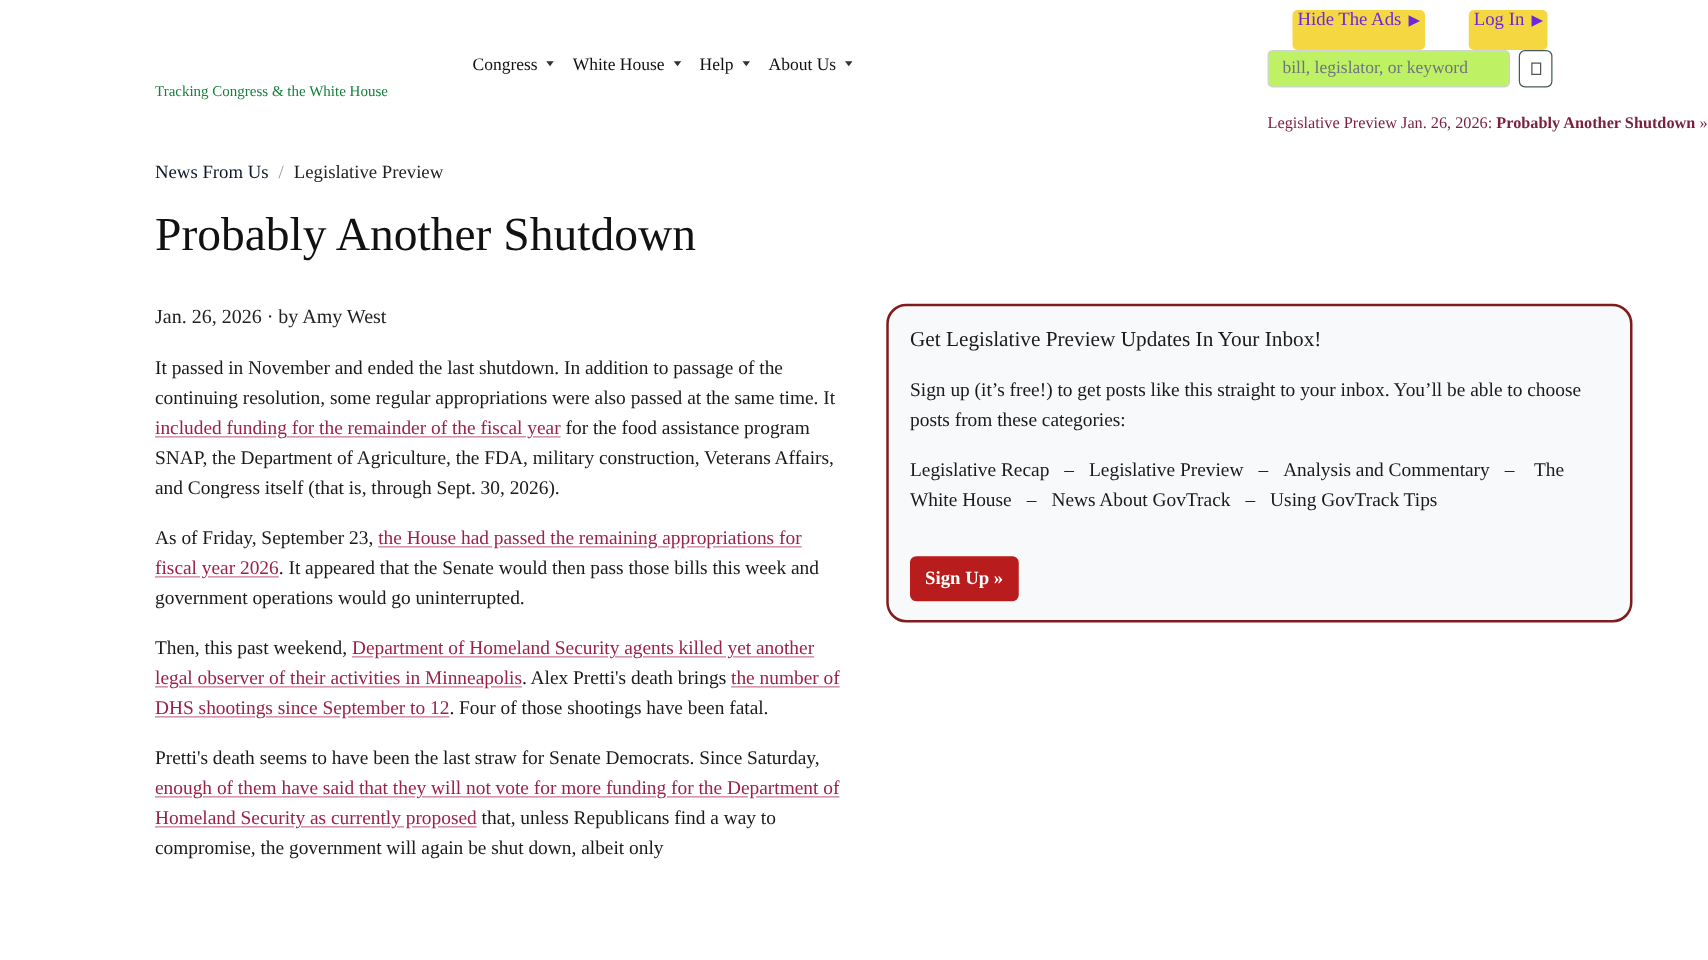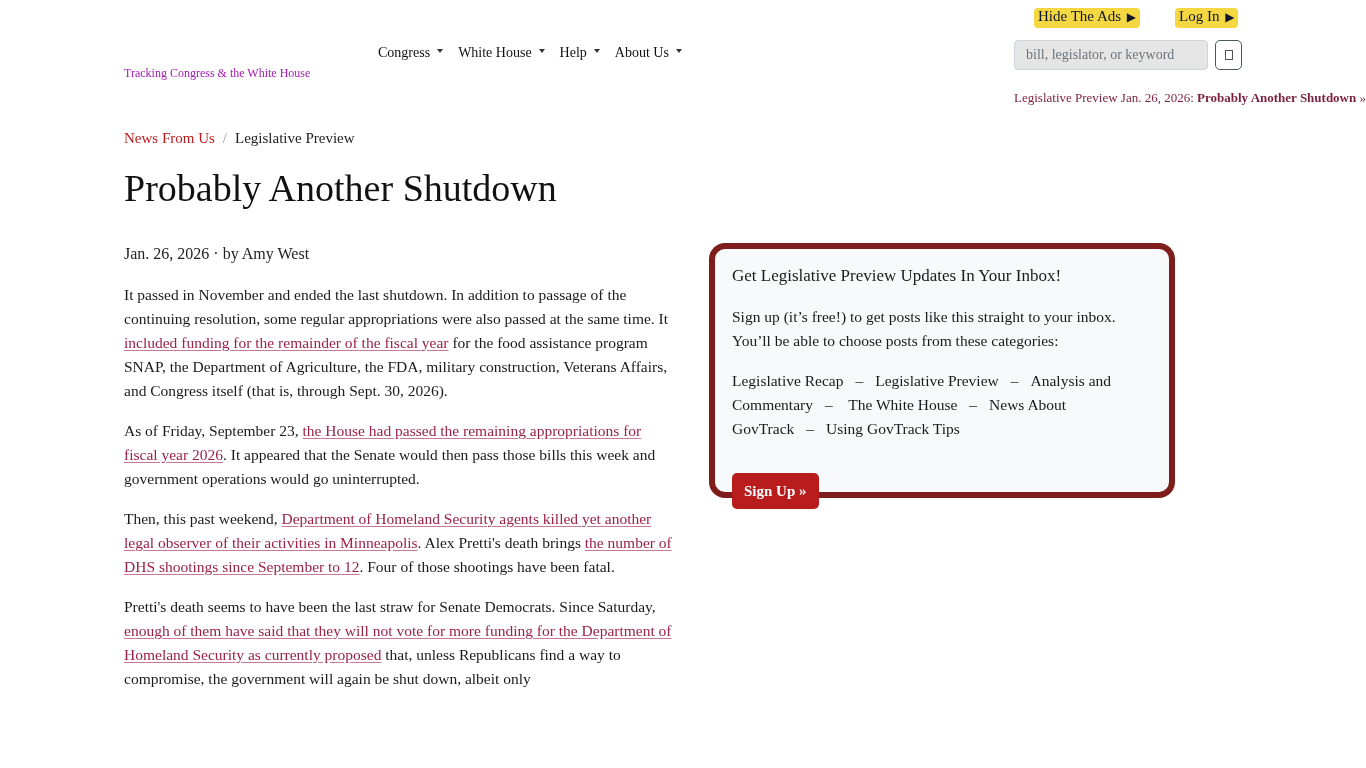--- a/index.html
+++ b/index.html
@@ -3,57 +3,57 @@
 <meta charset="utf-8">
 <style>
   html, body { margin:0; padding:0; background:#ffffff; }
   body {
     width:1366px; height:768px; overflow:hidden; position:relative;
     font-family: "Liberation Serif", "DejaVu Serif", serif;
     color:#212529;
   }
   a { color:#9b2247; text-decoration:underline; text-decoration-color:#c77994; text-underline-offset:2px; }
   .topbar-btn {
-    position:absolute; top:8px; height:20px; line-height:16px;
-    background:#f5d742; color:#0f172a; font-size:15px; padding:0 4px;
+    position:absolute; top:8px; height:32px; line-height:16px;
+    background:#f5d742; color:#6d28d9; font-size:15px; padding:0 4px;
     border-radius:4px; cursor:pointer; white-space:nowrap;
   }
   .topbar-btn .arrow { font-size:12px; margin-left:2px; }
   #hide-ads { left:1034px; }
   #login { left:1175px; }
-  .tagline { position:absolute; left:124px; top:66px; font-size:12px; color:#a21caf; }
+  .tagline { position:absolute; left:124px; top:66px; font-size:12px; color:#15803d; }
   .nav { position:absolute; left:378px; top:45px; display:flex; gap:0; font-size:14px; }
   .nav-item { display:flex; align-items:center; margin-right:15px; color:#111; cursor:pointer; white-space:nowrap;text-align:right; }
   .nav-item .caret { display:inline-block; width:0; height:0; border-left:3px solid transparent; border-right:3px solid transparent; border-top:4px solid #333; margin-left:7px; margin-top:-4px; }
   .search-input {
     position:absolute; left:1014px; top:40px; width:194px; height:30px; box-sizing:border-box;
     border:1px solid #ced4da; border-radius:4px; padding:0 11px;
-    font-family:"Liberation Serif", serif; font-size:14px; color:#333; background:#e5e5e5;
+    font-family:"Liberation Serif", serif; font-size:14px; color:#333; background:#bef264;
   }
   .search-input::placeholder { color:#6c757d; }
   .search-btn {
     position:absolute; left:1215px; top:40px; width:27px; height:30px; box-sizing:border-box;
     border:1px solid #4a5a5a; border-radius:5px; background:#fff; cursor:pointer;
     display:flex; align-items:center; justify-content:center;
   }
   .search-btn .glyph { width:6px; height:8px; border:1px solid #555; }
   .promo { position:absolute; left:0; width:1366px; top:90px; text-align:right; font-size:13px; color:#7a1f3d; }
   .promo a { color:#7a1f3d; text-decoration:none; }
   .promo b { font-weight:bold; }
   .breadcrumb { position:absolute; left:124px; top:130px; font-size:15px; display:flex; }
-  .breadcrumb .crumb1 { color:#b91c1c; }
+  .breadcrumb .crumb1 { color:#0f172a; }
   .breadcrumb .sep { color:#999; margin:0 8px; }
   .breadcrumb .crumb2 { color:#222; }
   h1.title { position:absolute; left:124px; top:166px; margin:0; font-size:38px; font-weight:normal; color:#111; line-height:44px; }
   .byline { position:absolute; left:124px; top:245px; font-size:16px; color:#222; }
   .article { position:absolute; left:124px; top:283px; width:548px; font-size:15.5px; line-height:24px; color:#1a1a1a; }
   .article p { margin:0 0 16px 0; }
   .signup-box {
-    position:absolute; left:709px; top:243px; width:466px; height:255px; box-sizing:border-box;
-    border:6px solid #7f1d1d; border-radius:16px; background:#f8f9fa; padding:16px 17px;
+    position:absolute; left:709px; top:243px; width:597px; height:255px; box-sizing:border-box;
+    border:2px solid #7f1d1d; border-radius:16px; background:#f8f9fa; padding:16px 17px;
   }
   .signup-box h3 { margin:0 0 18px 0; font-size:17px; font-weight:normal; color:#1a1a1a; line-height:22px; }
   .signup-box .desc { margin:0 0 16px 0; font-size:15.5px; line-height:24px; color:#1a1a1a; }
   .cats { font-size:15.5px; line-height:24px; color:#1a1a1a; margin-bottom:32px; }
   .cats .dash { margin:0 12px; }
   .signup-btn {
     display:inline-block; background:#b91c1c; color:#fff; font-weight:bold; font-size:15px;
     padding:0 12px; height:36px; line-height:36px; border-radius:5px; cursor:pointer;
   }
 </style>

